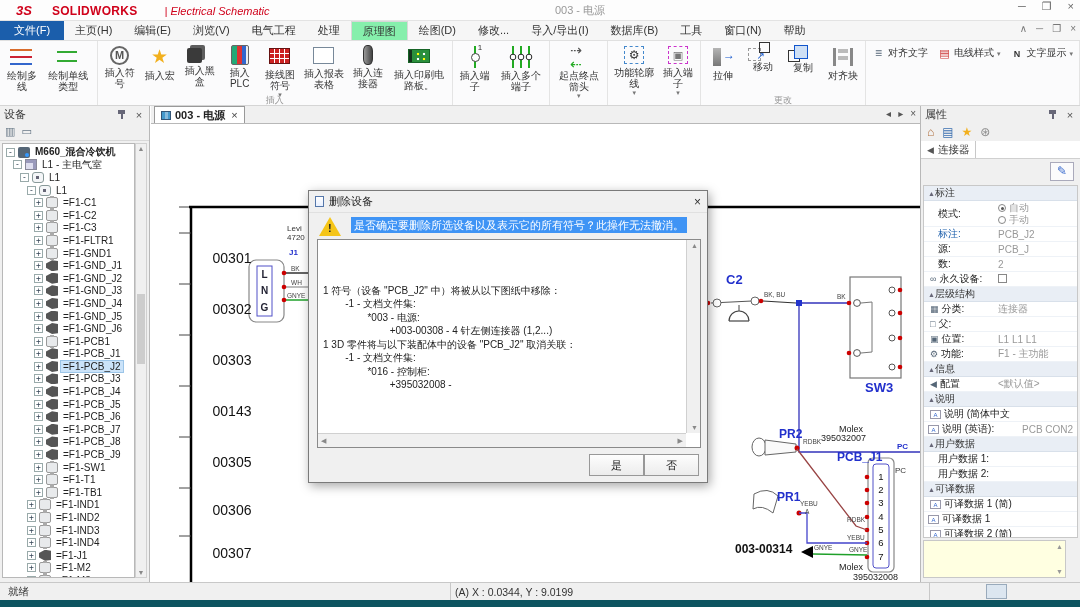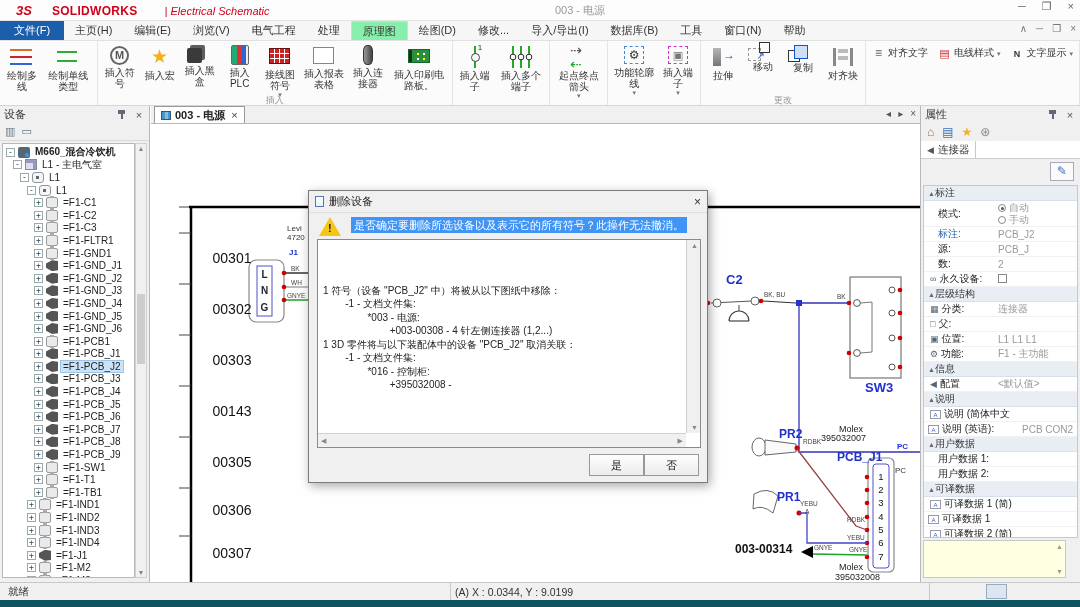--- a/index.html
+++ b/index.html
@@ -766,21 +766,21 @@
     <div class="slab blue" style="left:686px;top:326px;font-size:12px">PCB_J1</div>
     <div class="slab blue" style="left:626px;top:366px;font-size:12px">PR1</div>
     <div class="slab wl" style="left:649px;top:376px">YEBU</div>
     <div class="slab wl" style="left:654px;top:384px">A</div>
     <div class="slab wl" style="left:696px;top:392px">RDBK</div>
     <div class="slab wl" style="left:696px;top:410px">YEBU</div>
     <div class="slab wl" style="left:663px;top:420px">GNYE</div>
     <div class="slab wl" style="left:698px;top:422px">GNYE</div>
     <div class="slab" style="left:584px;top:418px;font-size:12px;color:#111;font-weight:bold">003-00314</div>
     <div class="slab" style="left:688px;top:438px;font-size:9px;color:#222">Molex</div>
-    <div class="slab" style="left:684px;top:448px;font-size:9px;color:#222">395032008</div>
+    <div class="slab" style="left:702px;top:448px;font-size:9px;color:#222">395032008</div>
     <div class="slab blue" style="left:746px;top:318px;font-size:8px">PC</div>
     <div class="slab" style="left:744px;top:342px;font-size:8px;color:#333">PC</div>
 
     <div class="dlg">
       <div class="dlg-title">
         <span class="docicon"></span>
         <span>删除设备</span>
         <span class="dclose">×</span>
       </div>
       <div class="warnrow">

